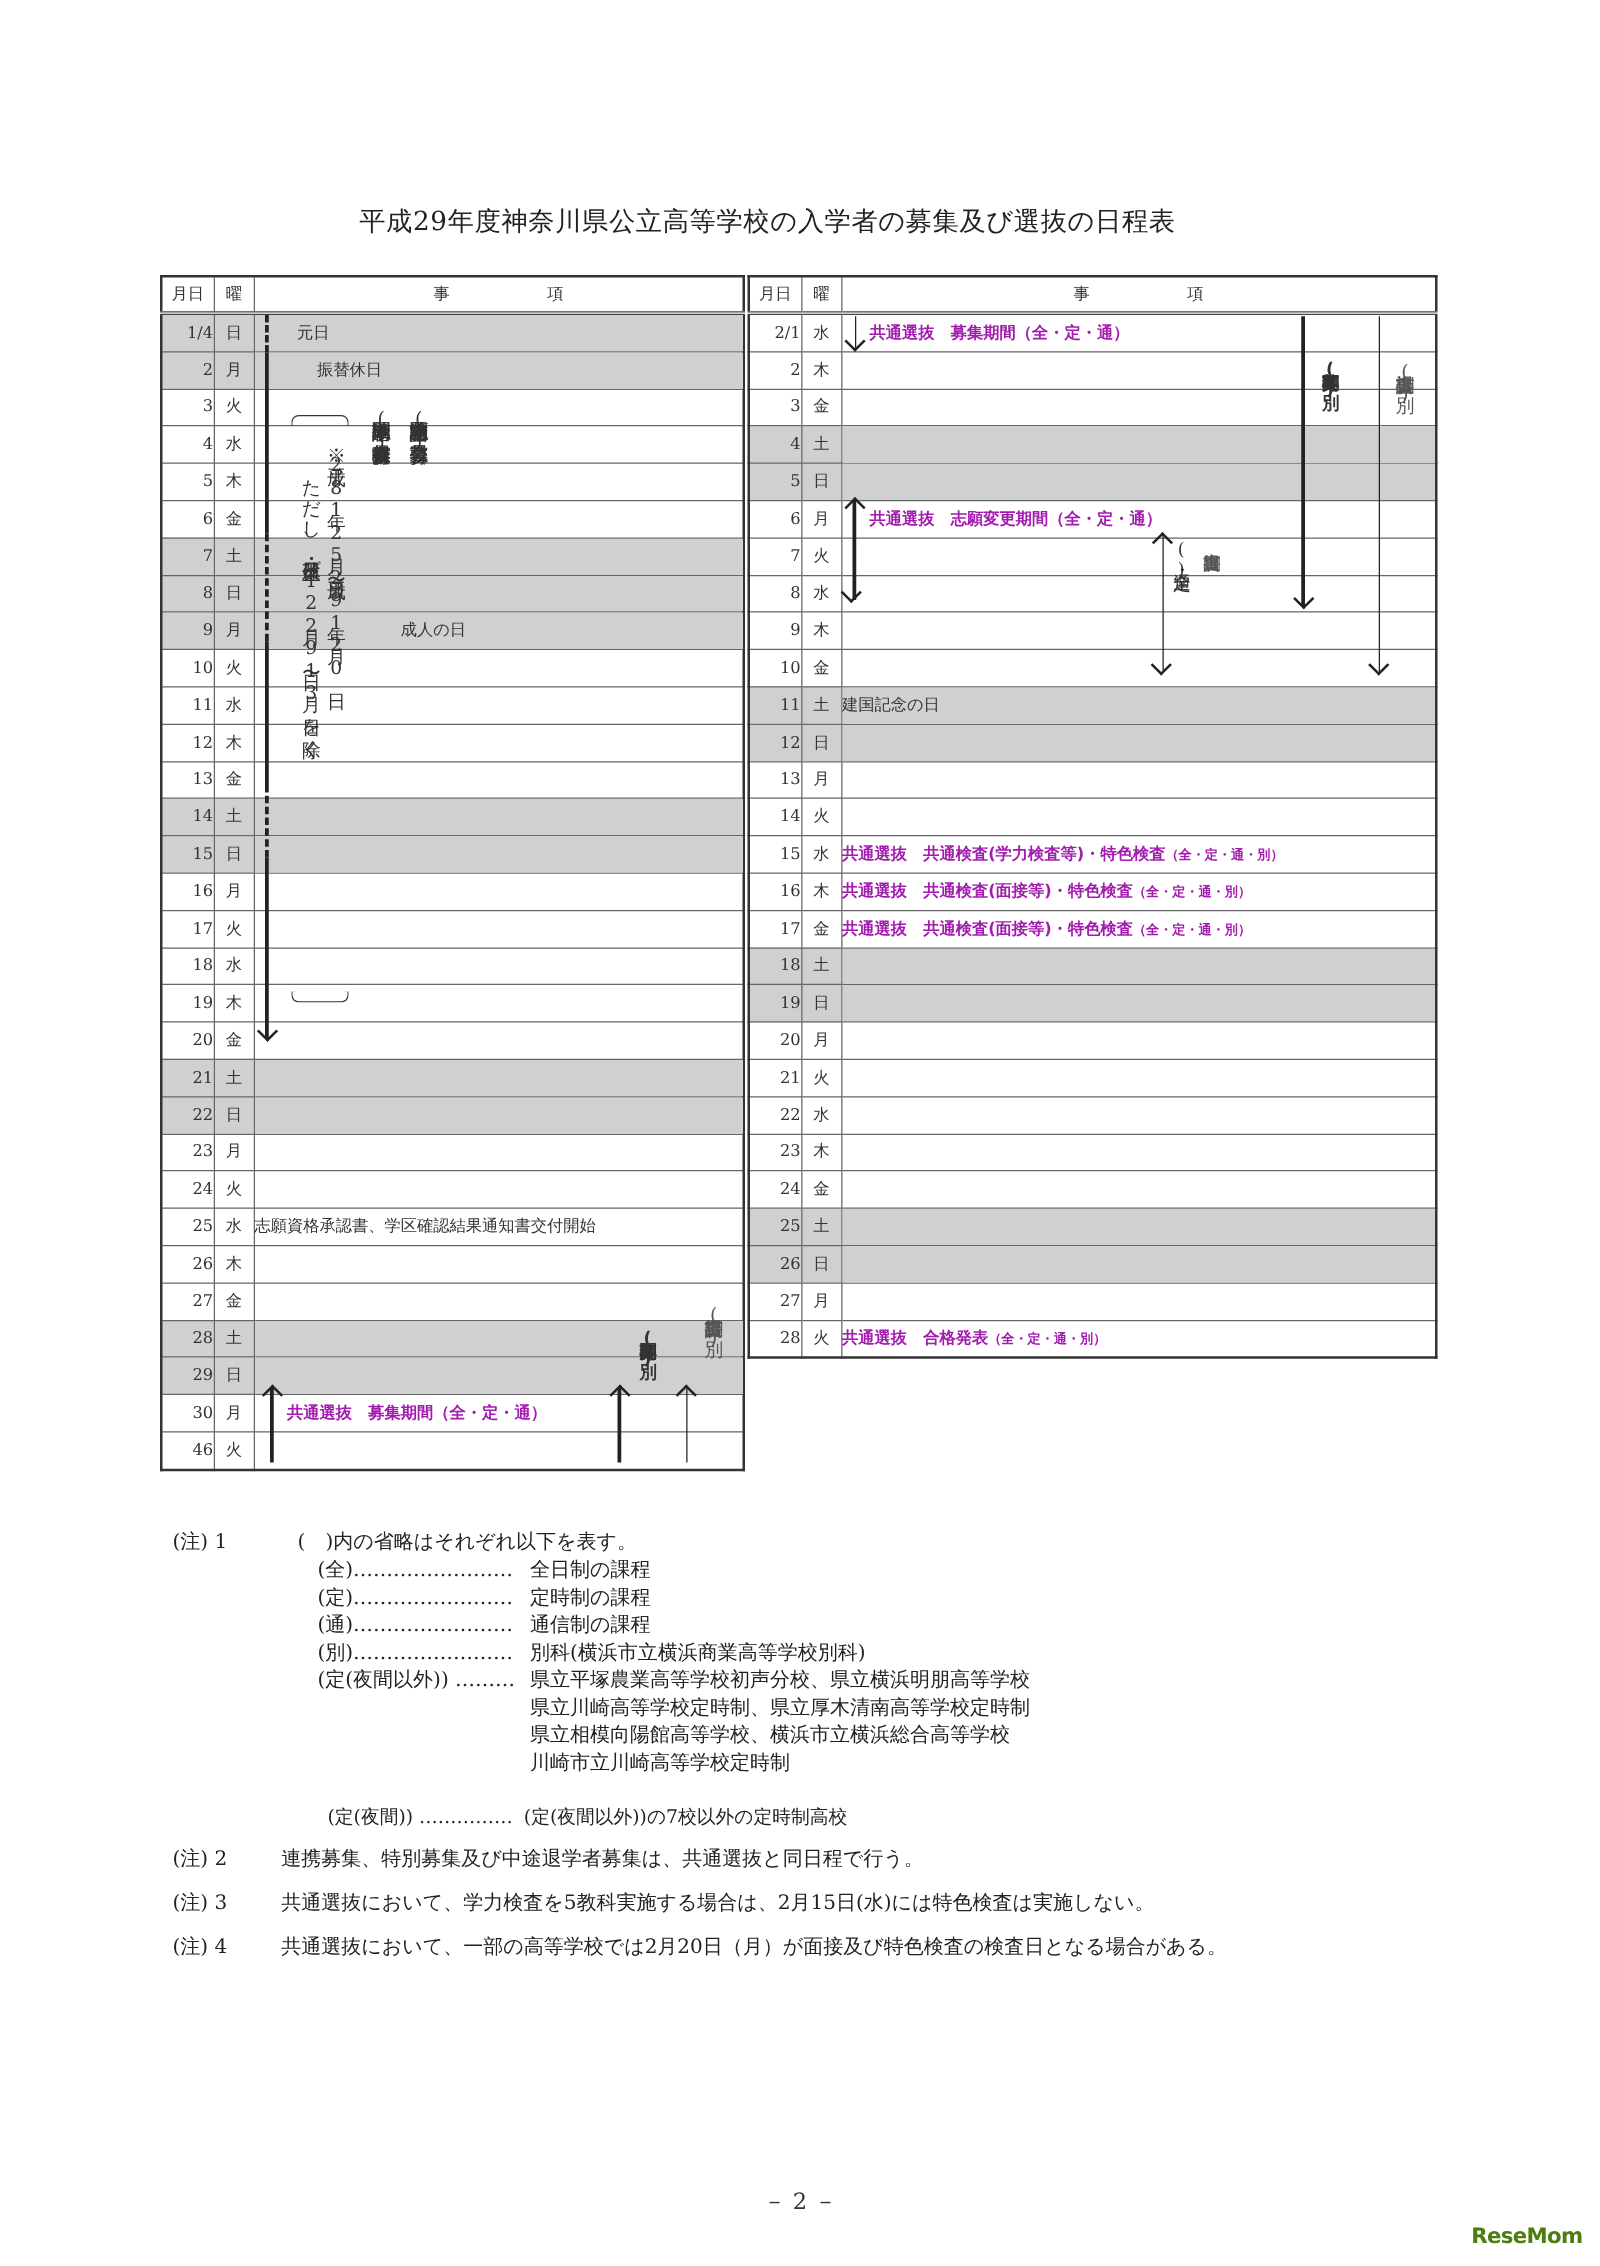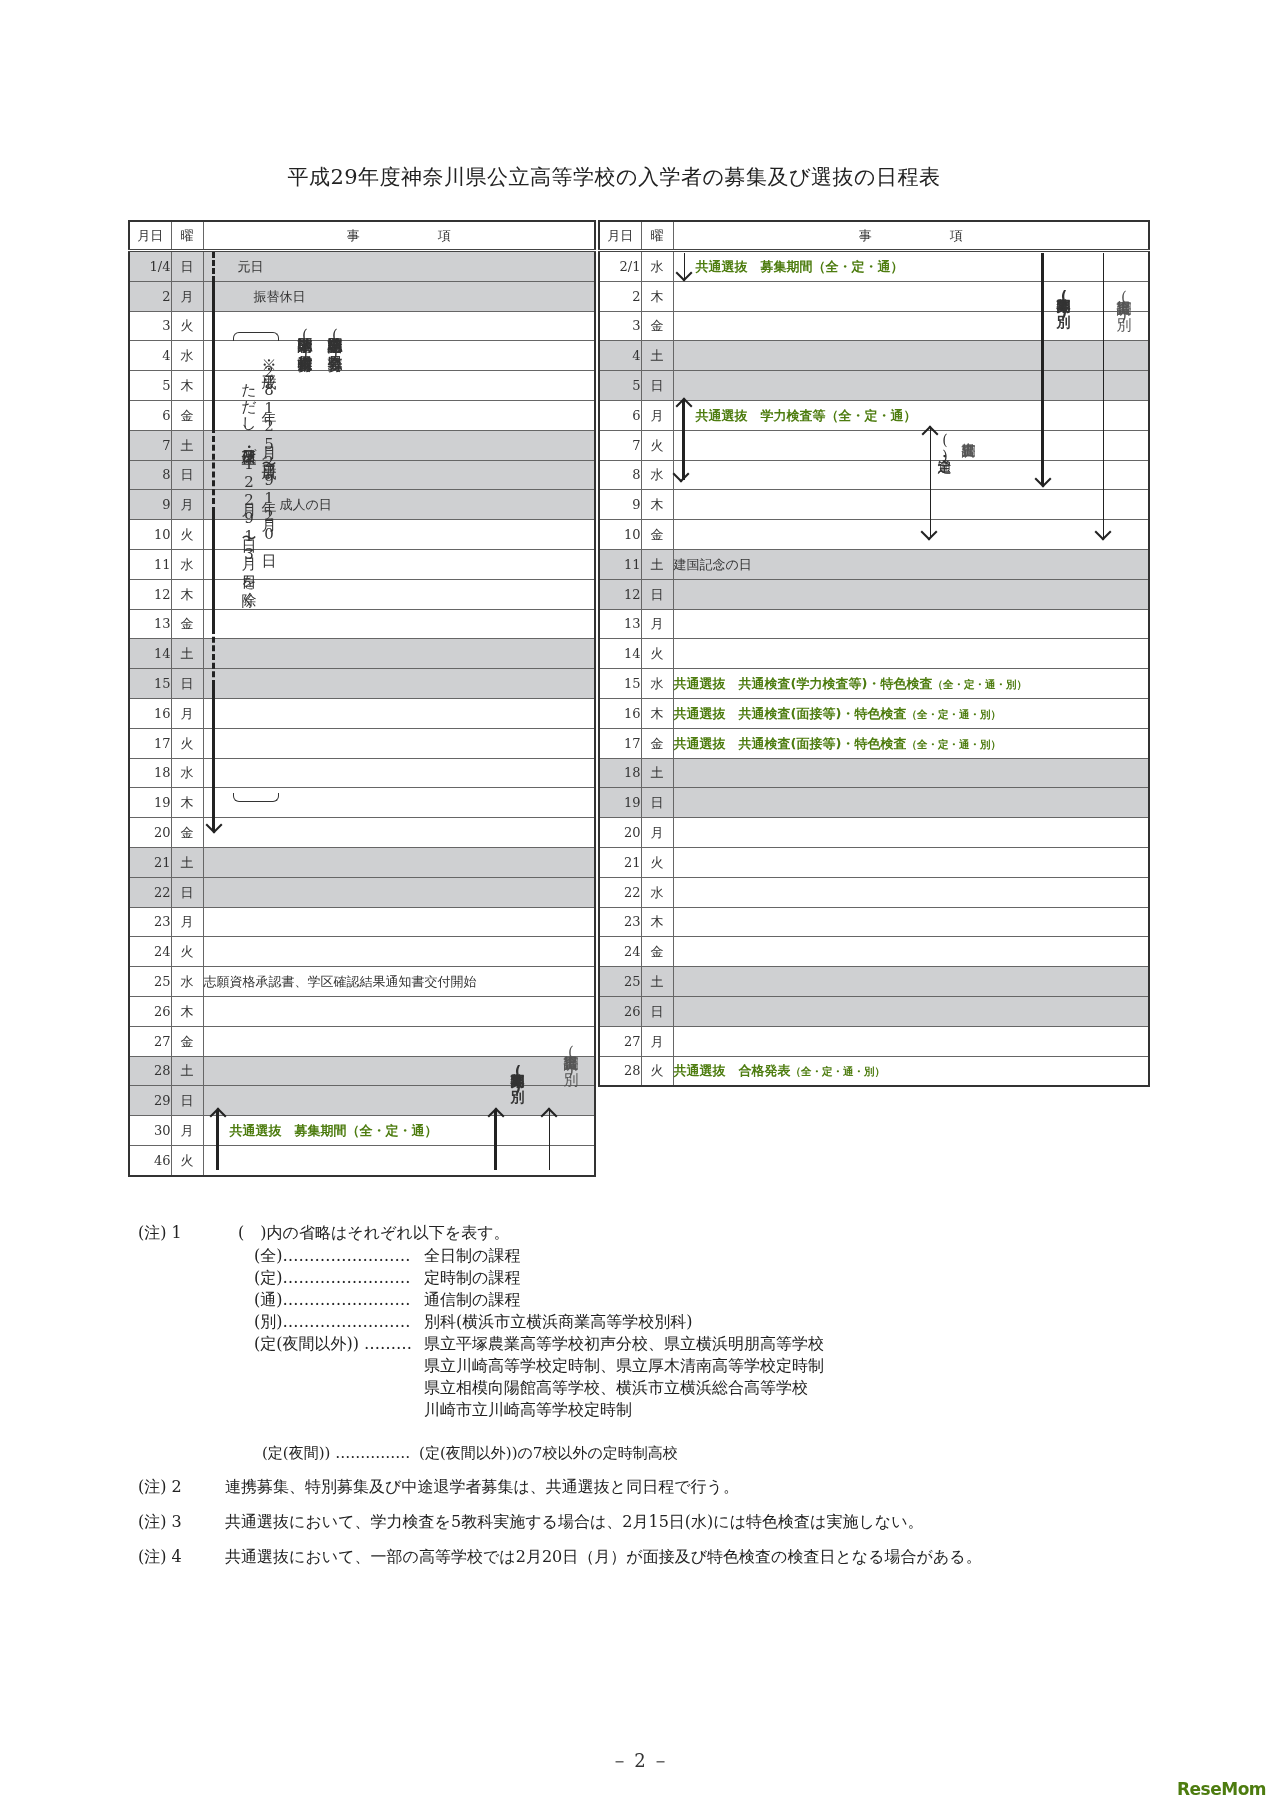--- a/index.html
+++ b/index.html
@@ -11,21 +11,21 @@
   table.sched { position:absolute; top:220px; border-collapse:collapse; table-layout:fixed; }
   table.sched td, table.sched th { border:1px solid #666; padding:0; height:28.8px;
        font-size:13px; font-weight:normal; line-height:1; color:#333; }
   table.sched th { height:27px; font-size:13px; }
   table.sched thead tr th { border-bottom:3px double #444; }
   table.sched { border:2px solid #333; }
   td.d { text-align:right; padding-right:6px; }
   td.w { text-align:center; }
   td.e { padding-left:6px; position:relative; white-space:nowrap; overflow:visible; }
   tr.hol td { background:#cfd0d2; }
-  .bold { font-family:"DejaVu Sans","Liberation Sans",sans-serif; font-weight:bold; font-size:13px; color:#4d7c0f; }
+  .bold { font-family:"DejaVu Sans","Liberation Sans",sans-serif; font-weight:bold; font-size:13px; color:#a21caf; }
   .small { font-size:10.5px; }
 
   #left { left:128px; width:468px; }
   #right { left:598px; width:552px; }
   .vtext { writing-mode:vertical-rl; text-orientation:upright; font-size:15px; line-height:1; color:#333; position:absolute; }
   .vline { position:absolute; border-left:3px solid #222; }
   .vline.thin { border-left-width:1.5px; }
   .dashed { border-left:3px dashed #222; }
   .arrow-down::after, .arrow-up::after { content:""; position:absolute; left:-7px; width:10px; height:10px;
        border-right:2.5px solid #222; border-bottom:2.5px solid #222; }
@@ -92,21 +92,21 @@
         <td class="e"><span></span></td>
       </tr>
       <tr class="hol">
         <td class="d">8</td>
         <td class="w">日</td>
         <td class="e"><span></span></td>
       </tr>
       <tr class="hol">
         <td class="d">9</td>
         <td class="w">月</td>
-        <td class="e" style="padding-left: 76px;"><span>成人の日</span></td>
+        <td class="e" style="padding-left: 117px;"><span>成人の日</span></td>
       </tr>
       <tr>
         <td class="d">10</td>
         <td class="w">火</td>
         <td class="e"><span></span></td>
       </tr>
       <tr>
         <td class="d">11</td>
         <td class="w">水</td>
         <td class="e"><span></span></td>
@@ -249,21 +249,21 @@
         <td class="e"><span></span></td>
       </tr>
       <tr class="hol">
         <td class="d">5</td>
         <td class="w">日</td>
         <td class="e"><span></span></td>
       </tr>
       <tr>
         <td class="d">6</td>
         <td class="w">月</td>
-        <td class="e" style="padding-left: 22px;"><span class="bold">共通選抜　学力検査等（全・定・通）</span></td>
+        <td class="e" style="padding-left: 22px;"><span class="bold">共通選抜　志願変更期間（全・定・通）</span></td>
       </tr>
       <tr>
         <td class="d">7</td>
         <td class="w">火</td>
         <td class="e"><span></span></td>
       </tr>
       <tr>
         <td class="d">8</td>
         <td class="w">水</td>
         <td class="e"><span></span></td>

